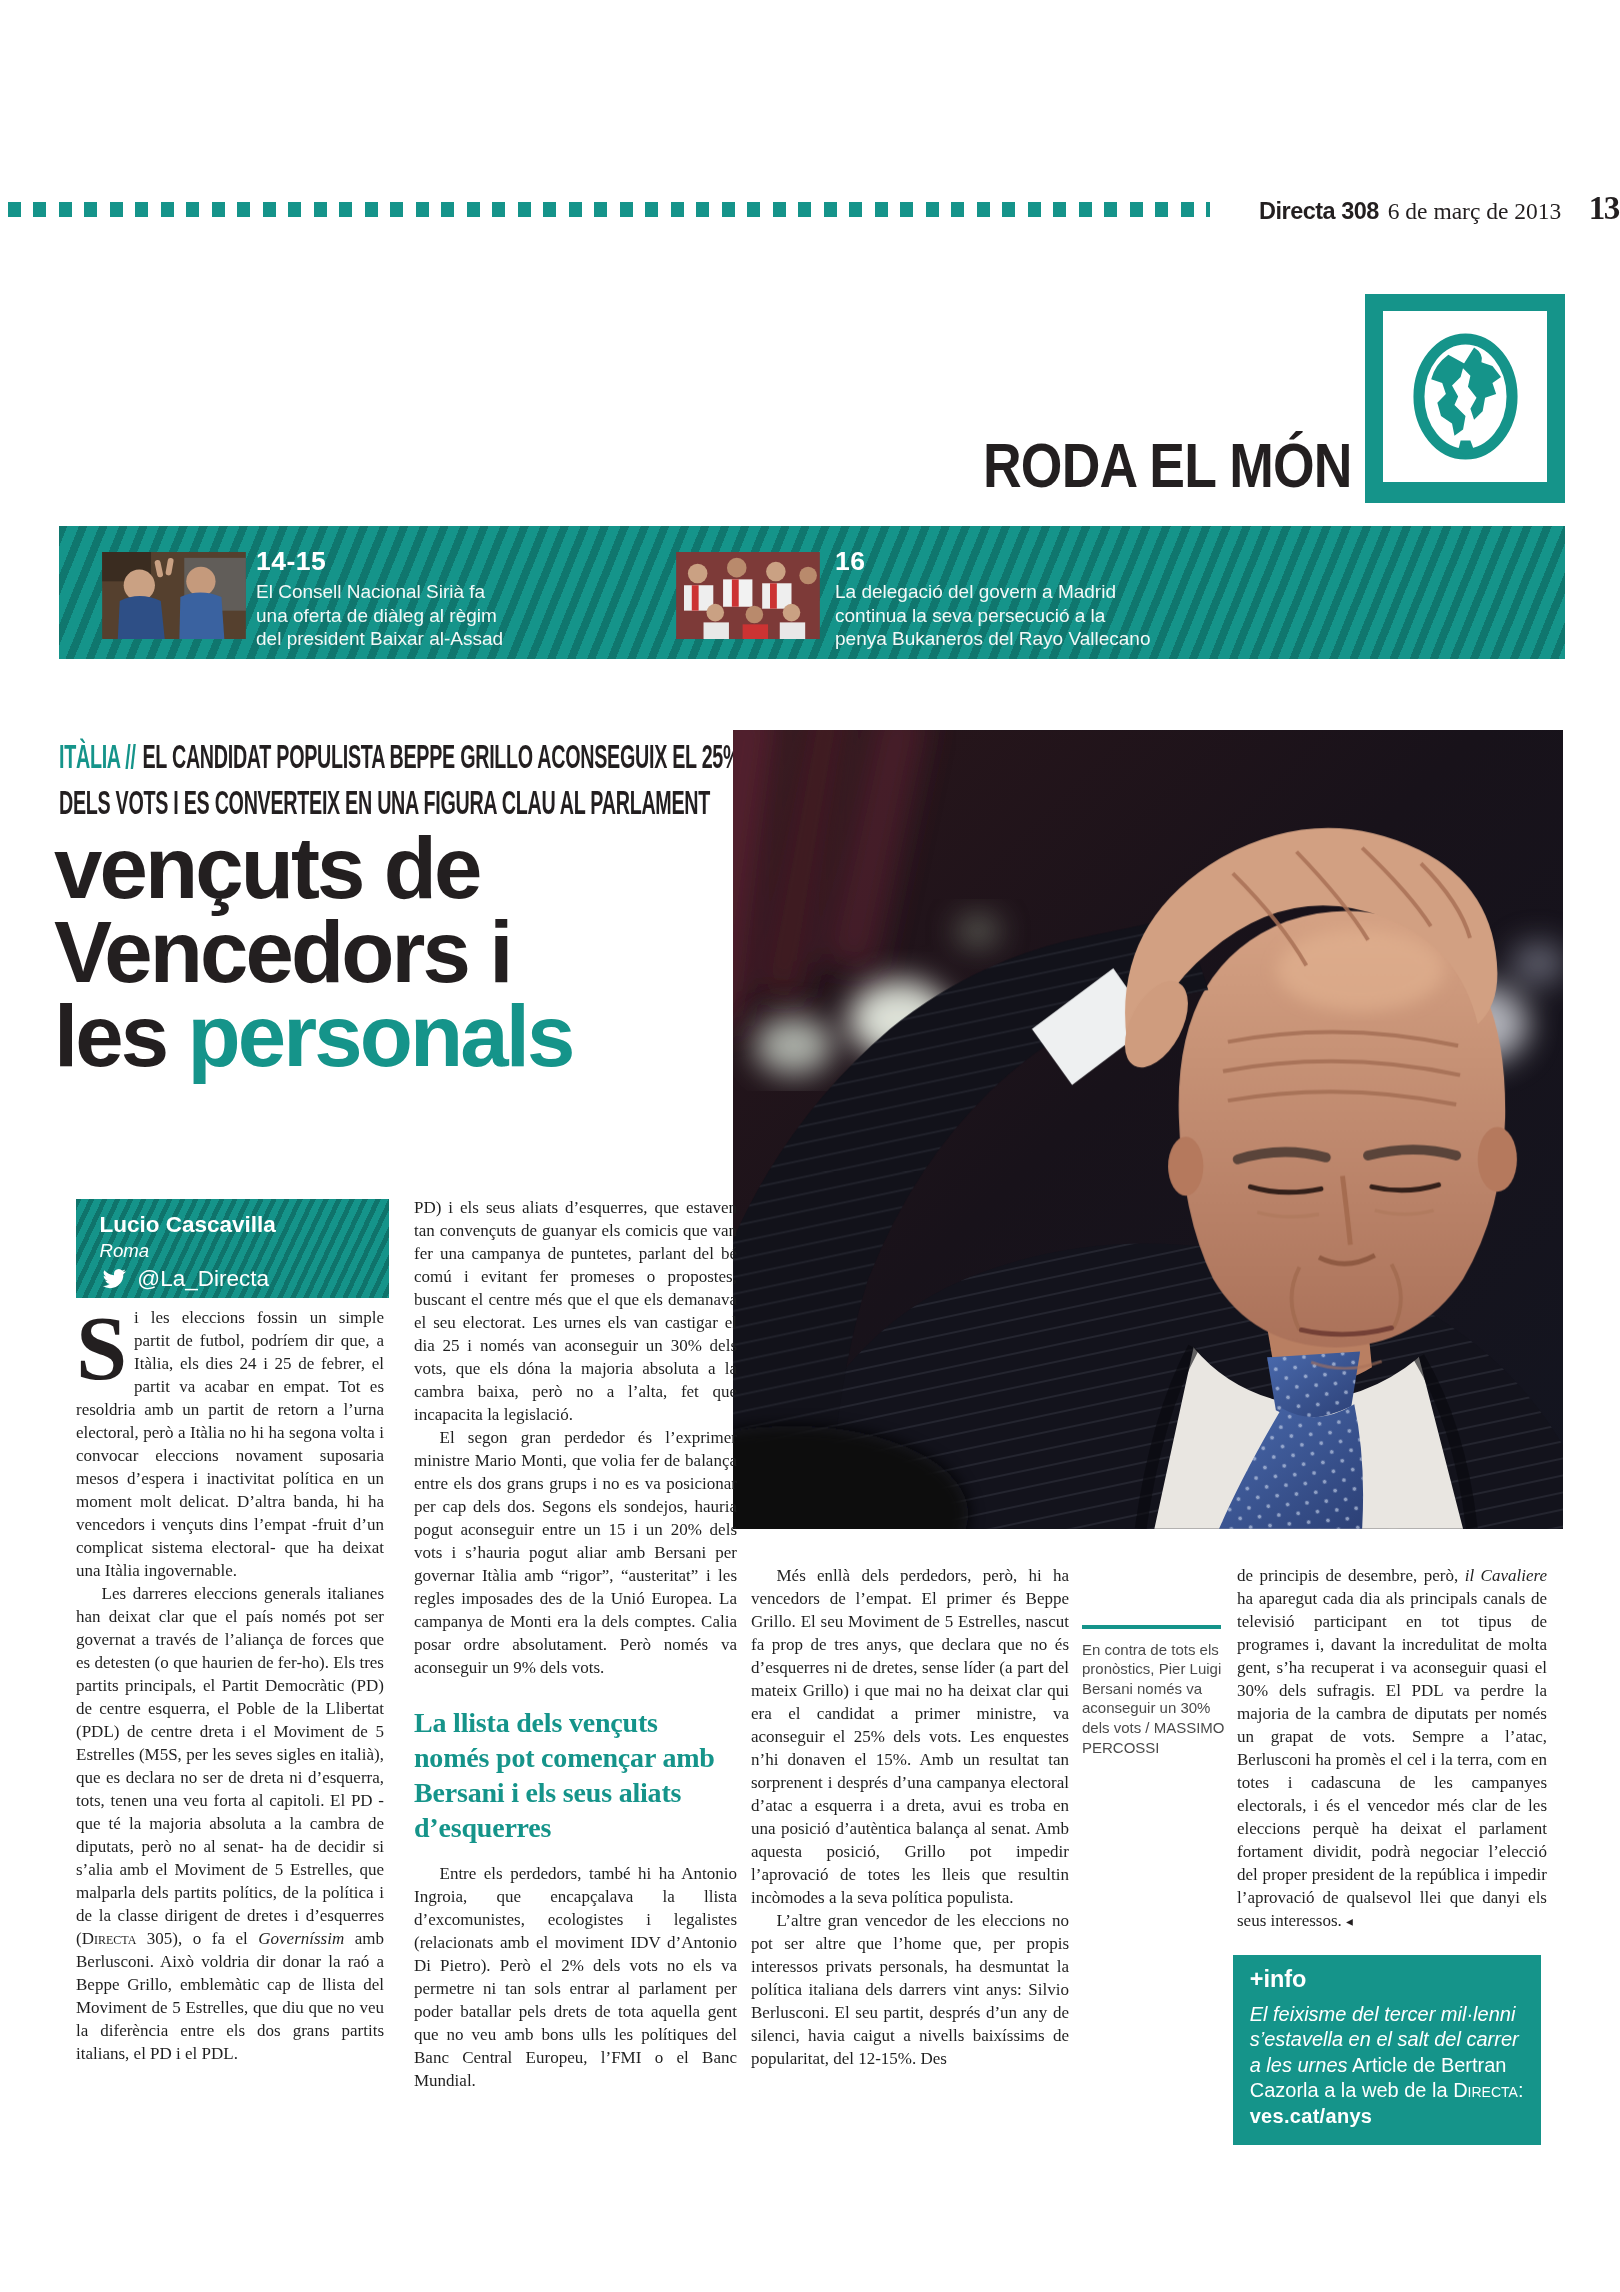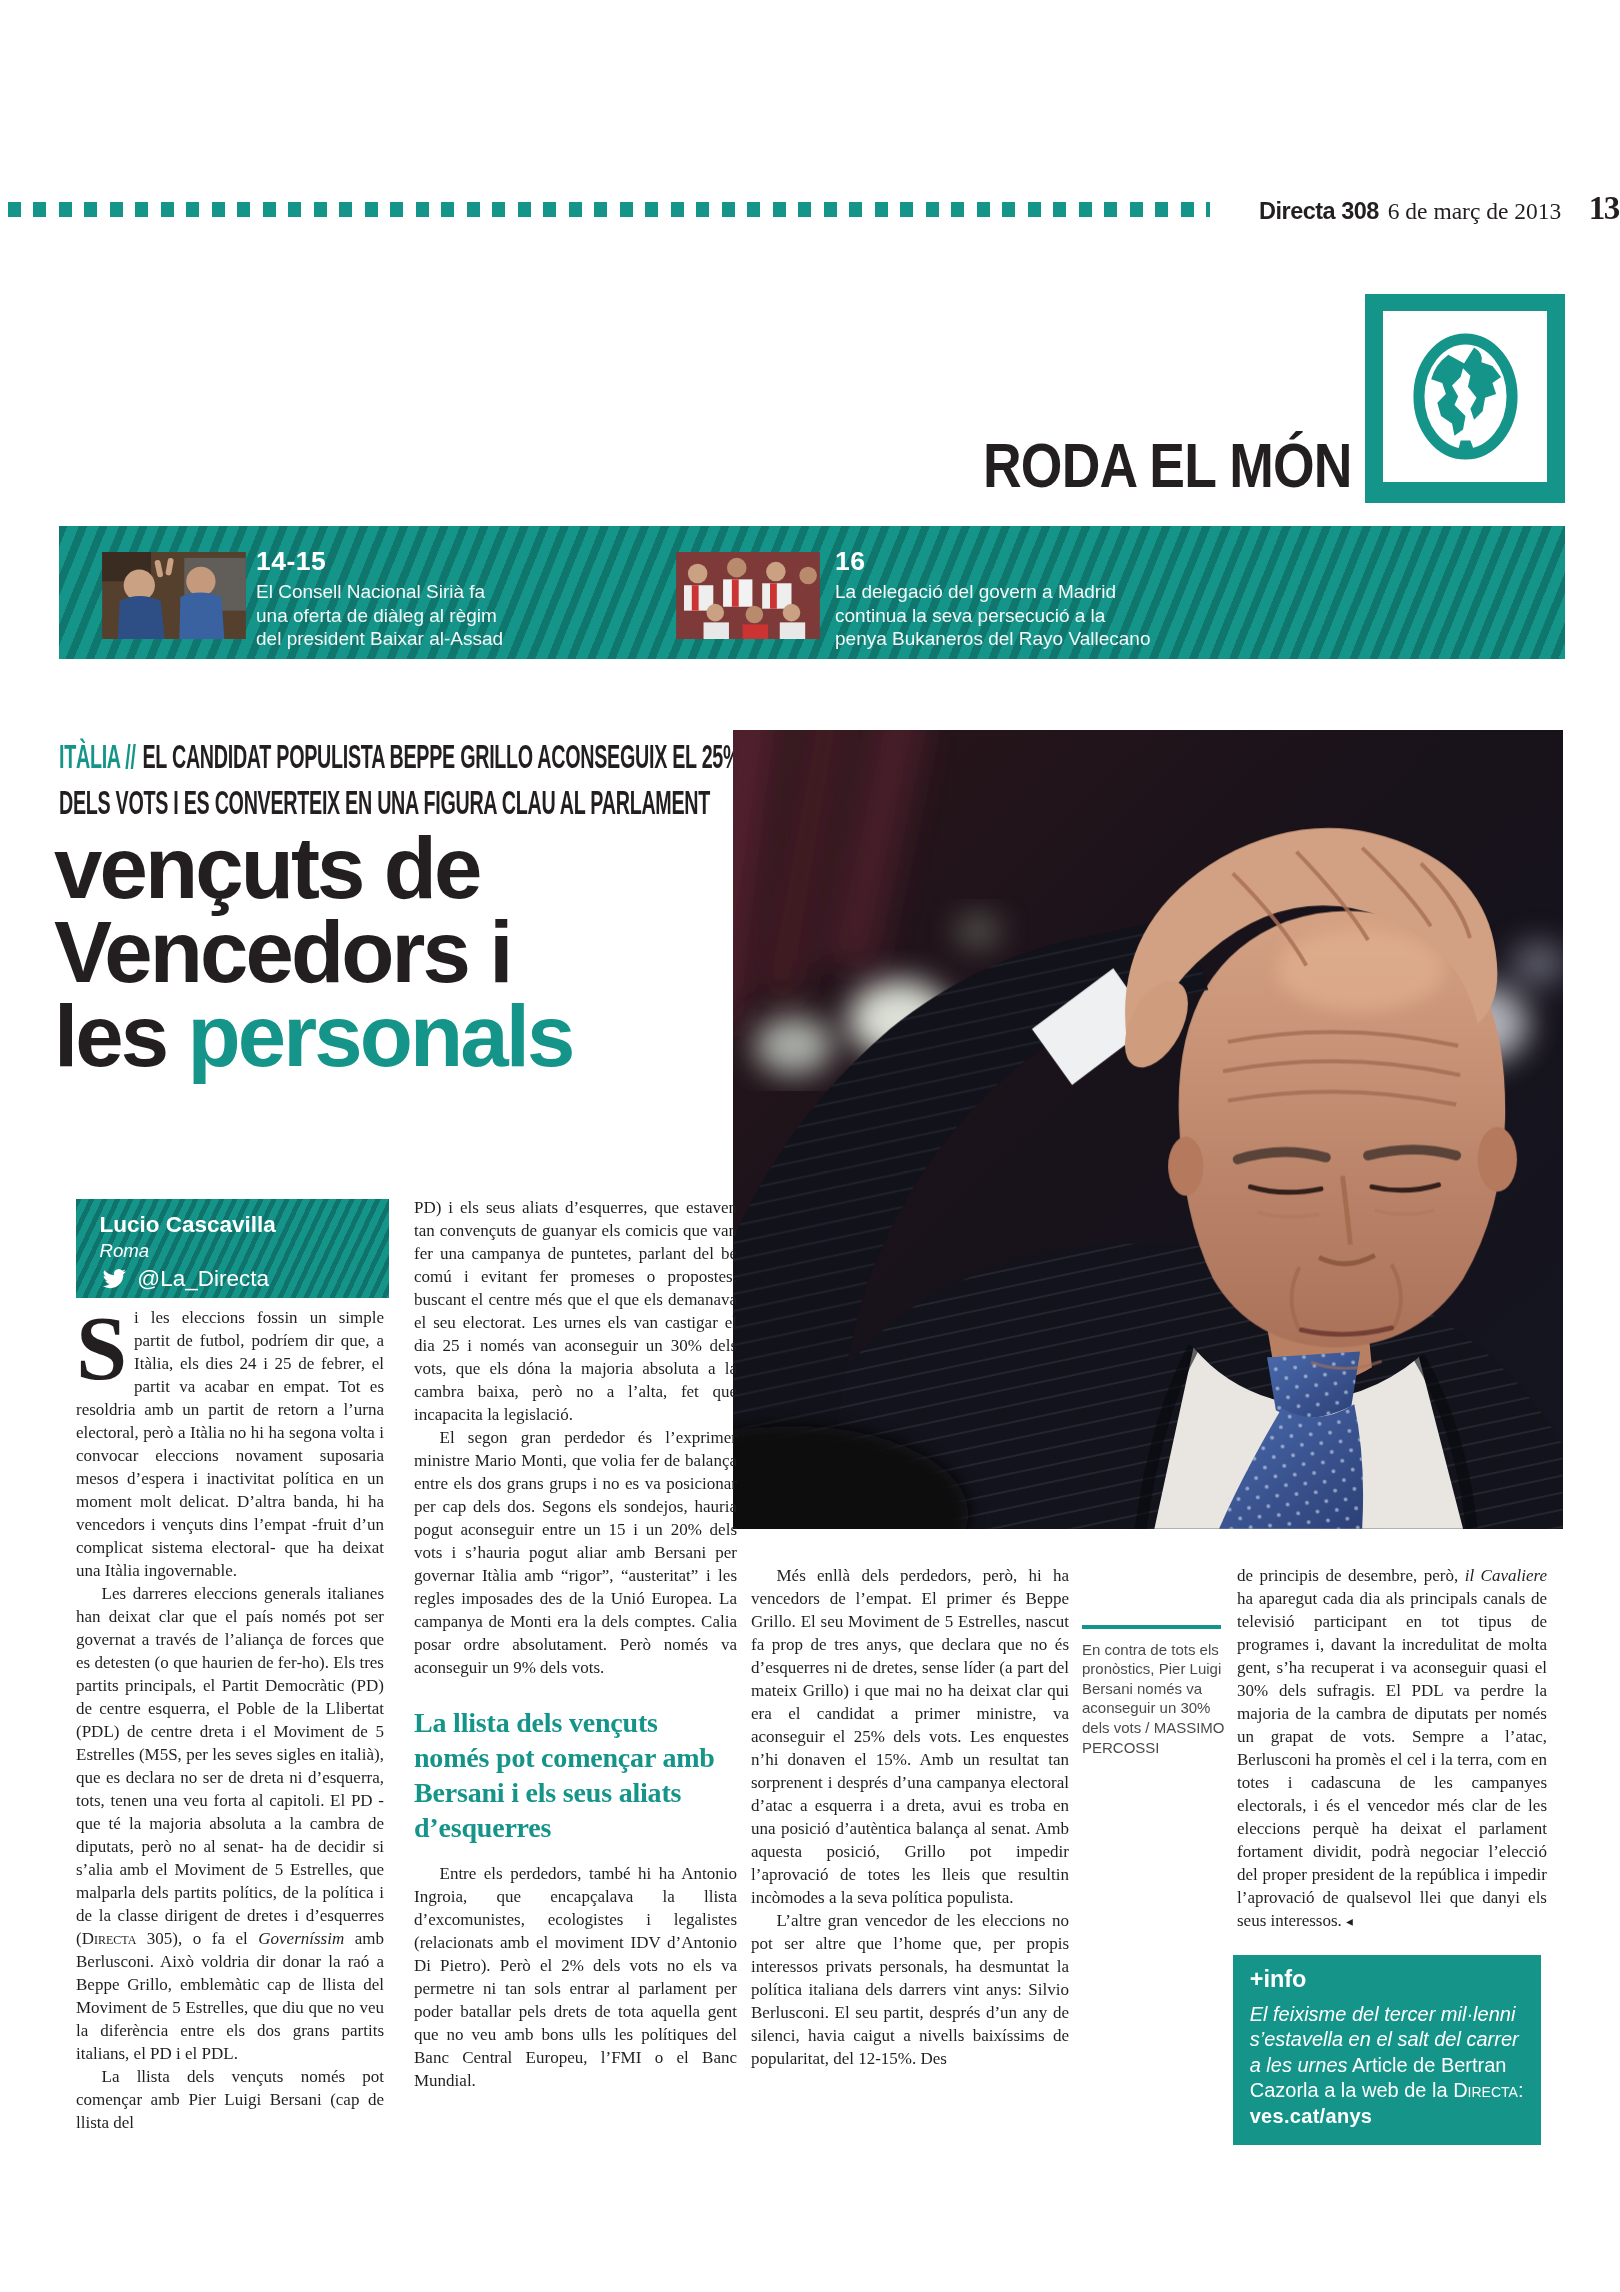--- a/index.html
+++ b/index.html
@@ -280,21 +280,20 @@
 </div>
 
 <div class="abs" id="caption">
   <div id="caption-rule"></div>
   <div>En contra de tots els pronòstics, Pier Luigi Bersani només va aconseguir un 30% dels vots / MASSIMO PERCOSSI</div>
 </div>
 
 <div class="abs bodytext" id="col1">
   <p><span class="dropcap">S</span><span>i les eleccions fossin un simple partit de futbol, podríem dir que, a Itàlia, els dies 24 i 25 de febrer, el partit va acabar en empat. Tot es resoldria amb un partit de retorn a l’urna electoral, però a Itàlia no hi ha segona volta i convocar eleccions novament suposaria mesos d’espera i inactivitat política en un moment molt delicat. D’altra banda, hi ha vencedors i vençuts dins l’empat -fruit d’un complicat sistema electoral- que ha deixat una Itàlia ingovernable.</span></p>
   <p class="ind">Les darreres eleccions generals italianes han deixat clar que el país només pot ser governat a través de l’aliança de forces que es detesten (o que haurien de fer-ho). Els tres partits principals, el Partit Democràtic (PD) de centre esquerra, el Poble de la Llibertat (PDL) de centre dreta i el Moviment de 5 Estrelles (M5S, per les seves sigles en italià), que es declara no ser de dreta ni d’esquerra, tots, tenen una veu forta al capitoli. El PD -que té la majoria absoluta a la cambra de diputats, però no al senat- ha de decidir si s’alia amb el Moviment de 5 Estrelles, que malparla dels partits polítics, de la política i de la classe dirigent de dretes i d’esquerres (<span class="sc">Directa</span> 305), o fa el <i>Governíssim</i> amb Berlusconi. Això voldria dir donar la raó a Beppe Grillo, emblemàtic cap de llista del Moviment de 5 Estrelles, que diu que no veu la diferència entre els dos grans partits italians, el PD i el PDL.</p>
-  <p class="ind">La llista dels vençuts només pot començar amb Pier Luigi Bersani (cap de llista del</p>
 </div>
 
 <div class="abs bodytext" id="col2">
   <p>PD) i els seus aliats d’esquerres, que estaven tan convençuts de guanyar els comicis que van fer una campanya de puntetes, parlant del bé comú i evitant fer promeses o propostes, buscant el centre més que el que els demanava el seu electorat. Les urnes els van castigar el dia 25 i només van aconseguir un 30% dels vots, que els dóna la majoria absoluta a la cambra baixa, però no a l’alta, fet que incapacita la legislació.</p>
   <p class="ind">El segon gran perdedor és l’exprimer ministre Mario Monti, que volia fer de balança entre els dos grans grups i no es va posicionar per cap dels dos. Segons els sondejos, hauria pogut aconseguir entre un 15 i un 20% dels vots i s’hauria pogut aliar amb Bersani per governar Itàlia amb “rigor”, “austeritat” i les regles imposades des de la Unió Europea. La campanya de Monti era la dels comptes. Calia posar ordre absolutament. Però només va aconseguir un 9% dels vots.</p>
   <div id="subhead">La llista dels vençuts només pot començar amb Bersani i els seus aliats d’esquerres</div>
   <p class="ind">Entre els perdedors, també hi ha Antonio Ingroia, que encapçalava la llista d’excomunistes, ecologistes i legalistes (relacionats amb el moviment IDV d’Antonio Di Pietro). Però el 2% dels vots no els va permetre ni tan sols entrar al parlament per poder batallar pels drets de tota aquella gent que no veu amb bons ulls les polítiques del Banc Central Europeu, l’FMI o el Banc Mundial.</p>
 </div>
 
 <div class="abs bodytext" id="col3">

